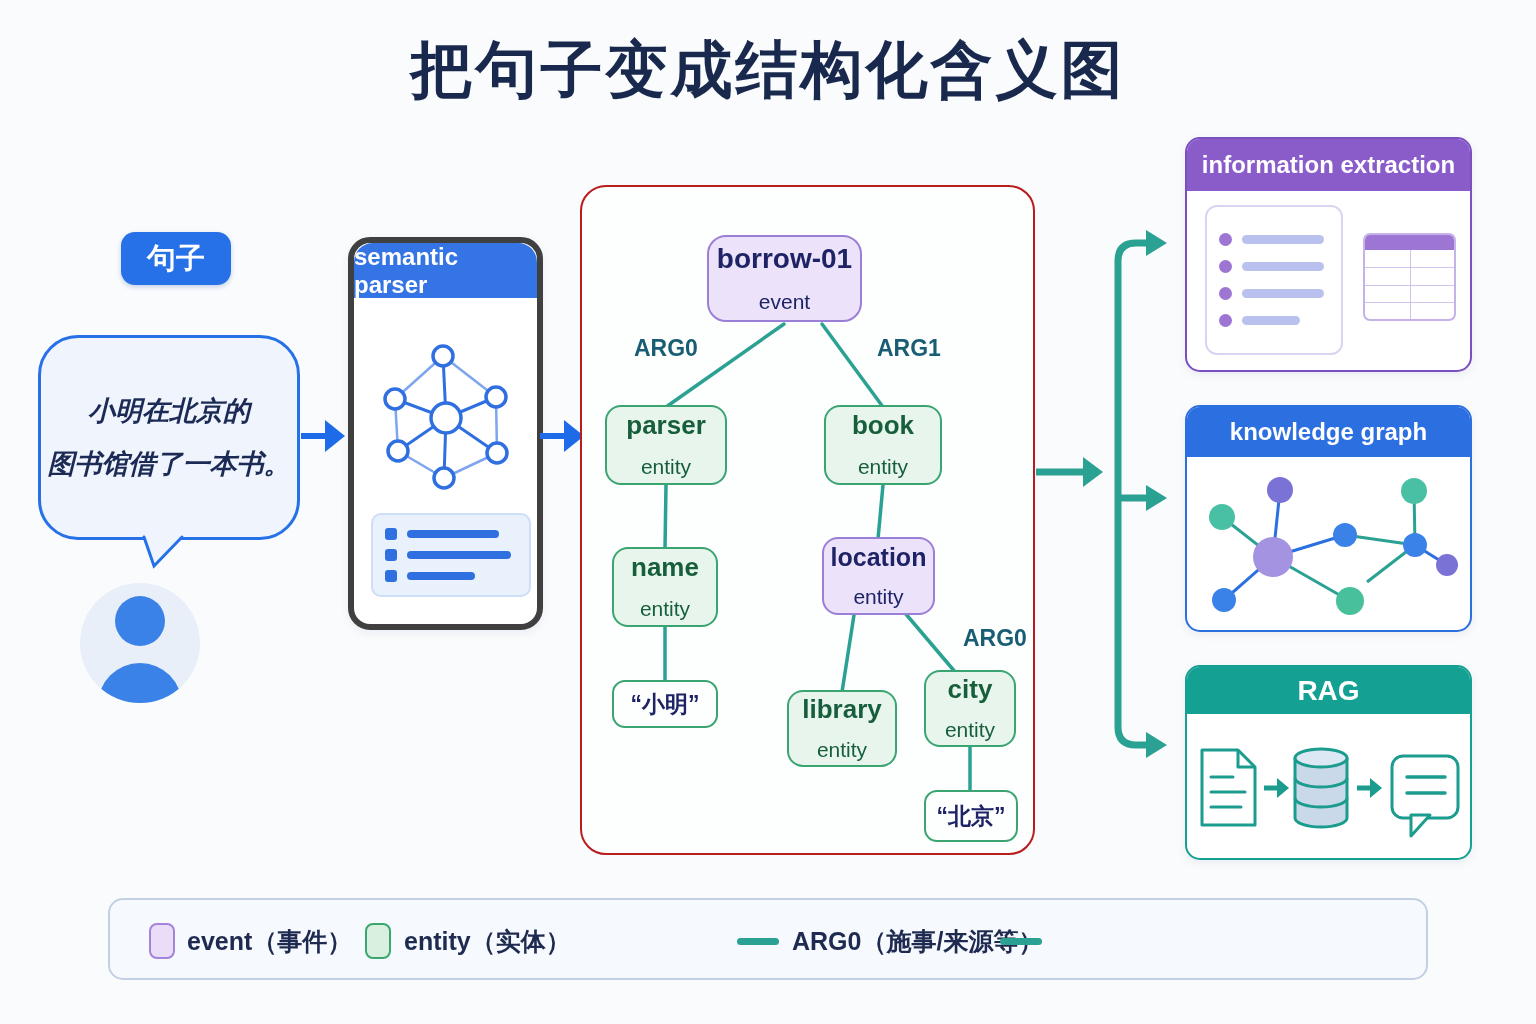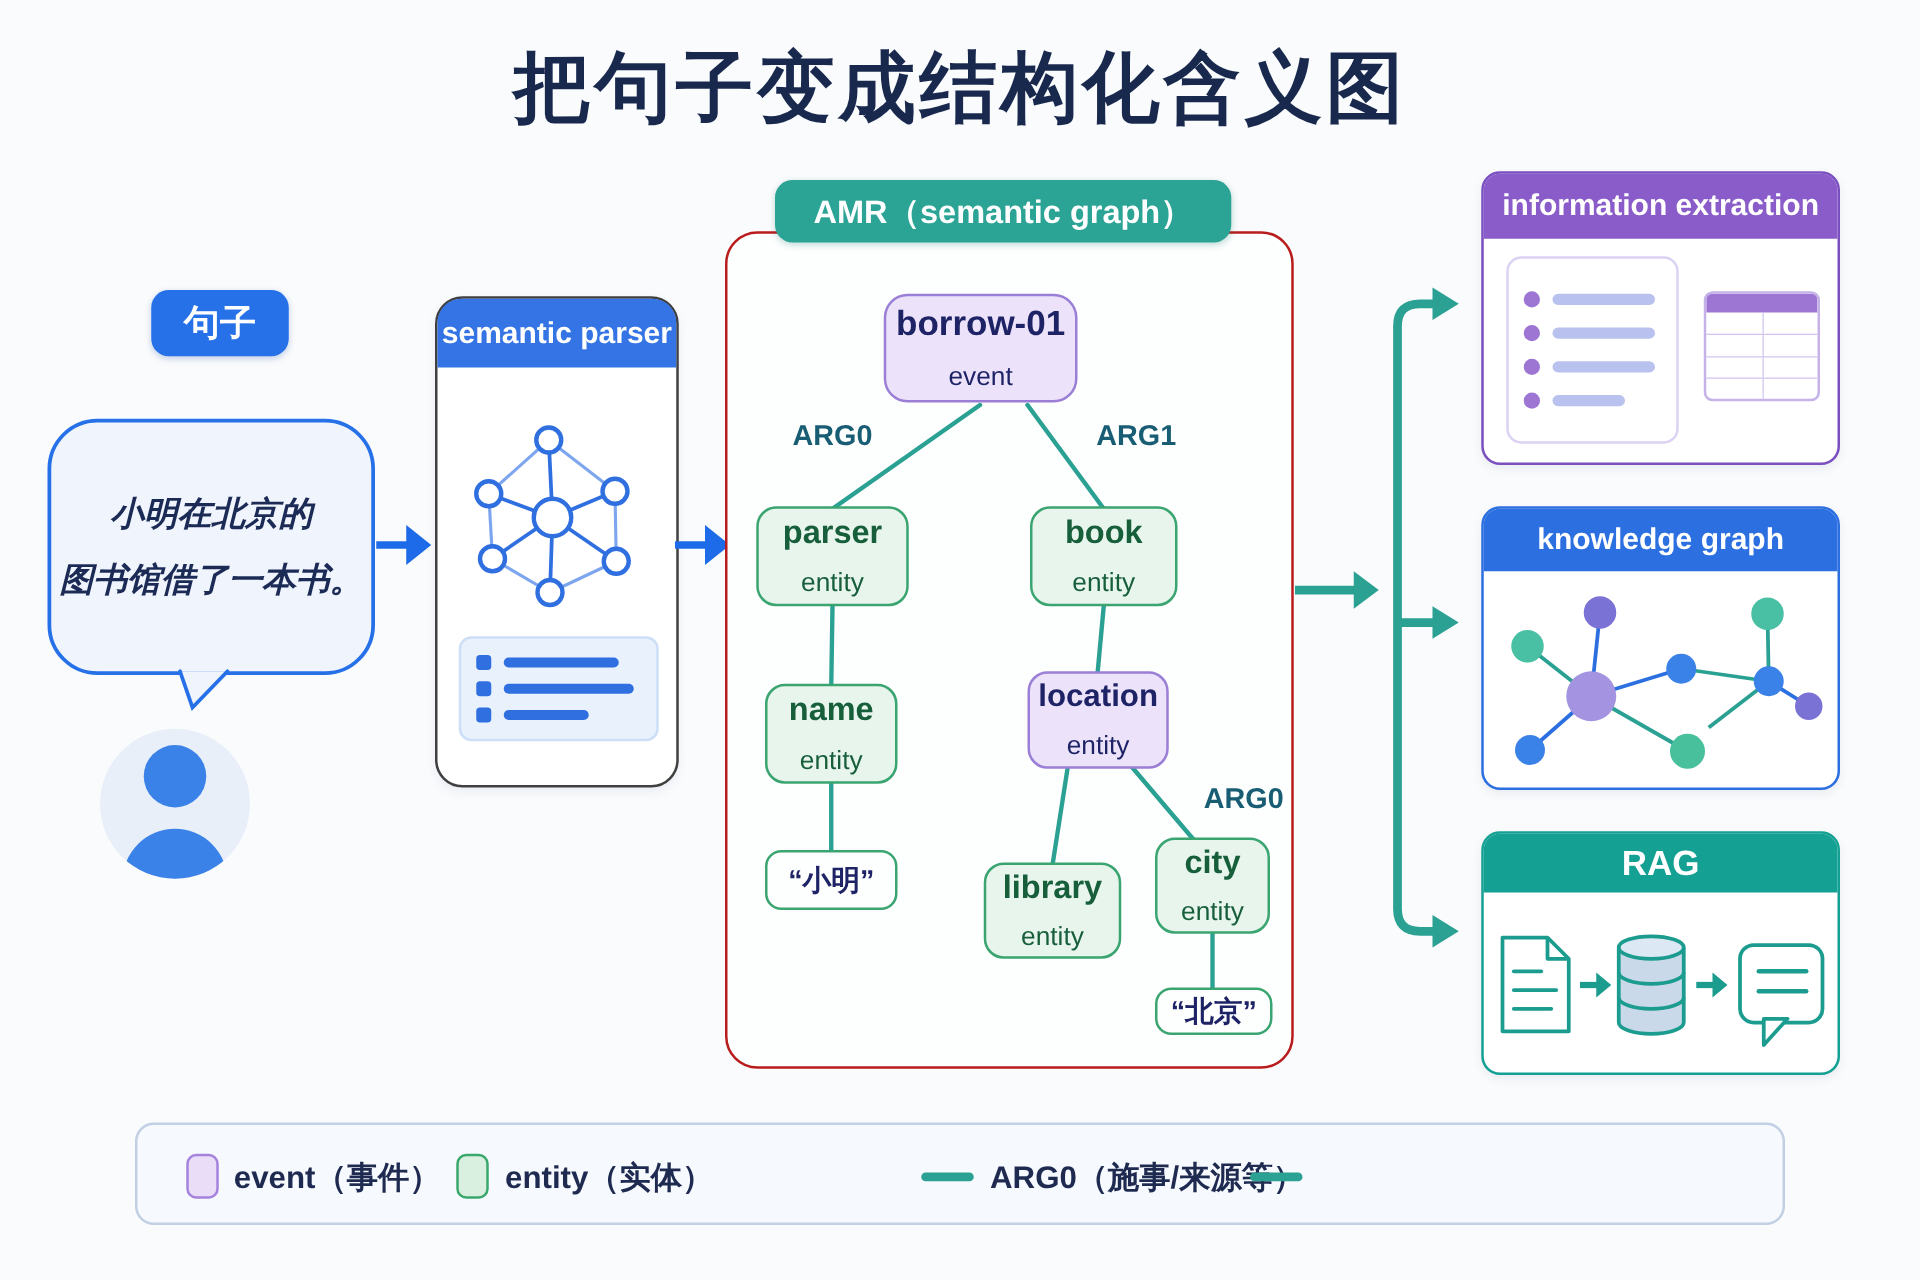--- a/index.html
+++ b/index.html
@@ -29,21 +29,21 @@
   .bubble {
     position:absolute; left:38px; top:335px; width:262px; height:205px;
     background:#f0f5fd; border:3px solid #2671e8; border-radius:40px;
     display:flex; flex-direction:column; align-items:center; justify-content:center;
     font-size:27px; font-weight:600; color:#1c2b55; line-height:1.95;font-style:italic;
   }
 
   
   .parser-card {
     position:absolute; left:348px; top:237px; width:195px; height:393px;
-    background:#ffffff; border:2px solid #404040; border-radius:22px;
+    background:#ffffff; border:6px solid #404040; border-radius:22px;
     box-shadow:0 3px 8px rgba(40,80,160,.08);
   }
   .parser-header {
     width:100%; height:55px; background:#3474e4;
     border-radius:19px 19px 0 0; color:#fff; font-size:24px; font-weight:700;
     display:flex; align-items:center; justify-content:center;
   }
   .list-card {
     position:absolute; left:17px; top:270px; width:160px; height:84px;
     background:#e9f1fc; border:2px solid #cddef7; border-radius:10px;
@@ -267,26 +267,25 @@
     <div class="node green" style="left:205px;top:503px;width:110px;height:77px;">
       <div class="node-label">library</div>
       <div class="node-sub">entity</div>
     </div>
 
     <div class="node green" style="left:342px;top:483px;width:92px;height:77px;">
       <div class="node-label">city</div>
       <div class="node-sub">entity</div>
     </div>
 
-    <div class="node leaf" style="left:342px;top:603px;width:94px;height:38px;text-align:center;">
+    <div class="node leaf" style="left:342px;top:603px;width:94px;height:52px;text-align:center;">
       <div class="node-label">“北京”</div>
     </div>
   </div>
 
-  <div class="amr-pill">AMR（semantic graph）</div>
 
   <svg class="abs" style="left:1030px;top:230px;" width="150" height="540">
     <line x1="6" y1="242" x2="56" y2="242" stroke="#2aa192" stroke-width="7"></line>
     <polygon points="53,227 53,257 73,242" fill="#2aa192"></polygon>
     <path d="M118 13 L106 13 Q88 13 88 31 L88 497 Q88 515 106 515 L118 515 M88 268 L118 268" fill="none" stroke="#2aa192" stroke-width="7" stroke-linecap="round"></path>
     <polygon points="116,0 116,26 137,13" fill="#2aa192"></polygon>
     <polygon points="116,255 116,281 137,268" fill="#2aa192"></polygon>
     <polygon points="116,502 116,528 137,515" fill="#2aa192"></polygon>
   </svg>
 

